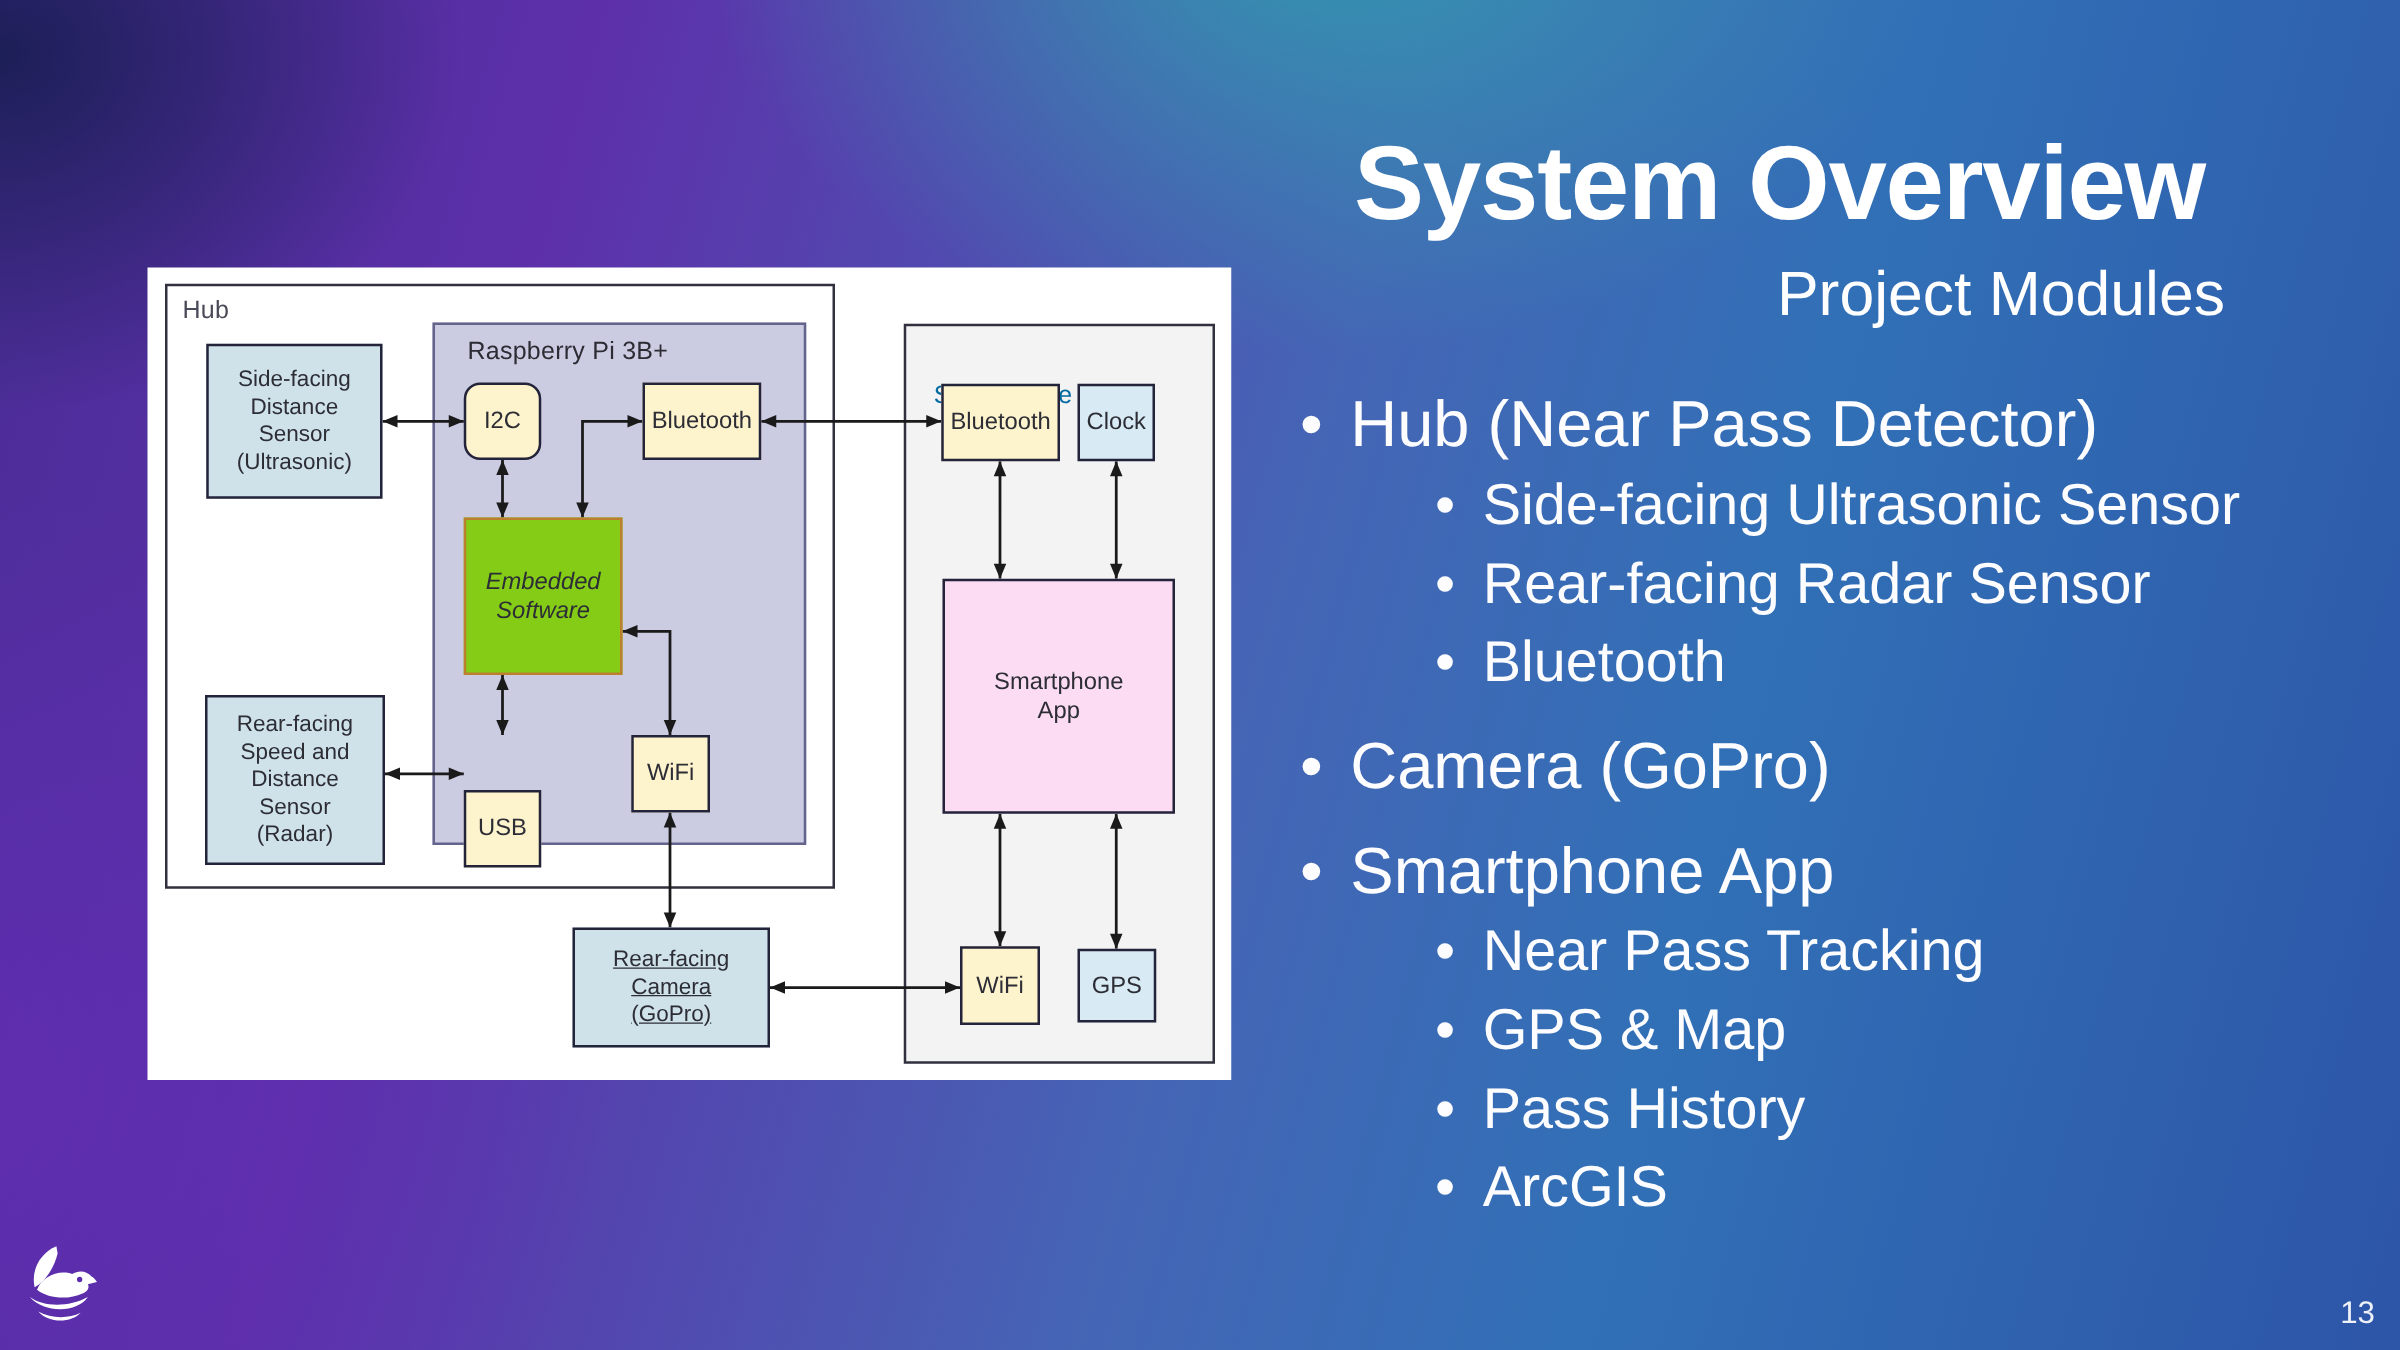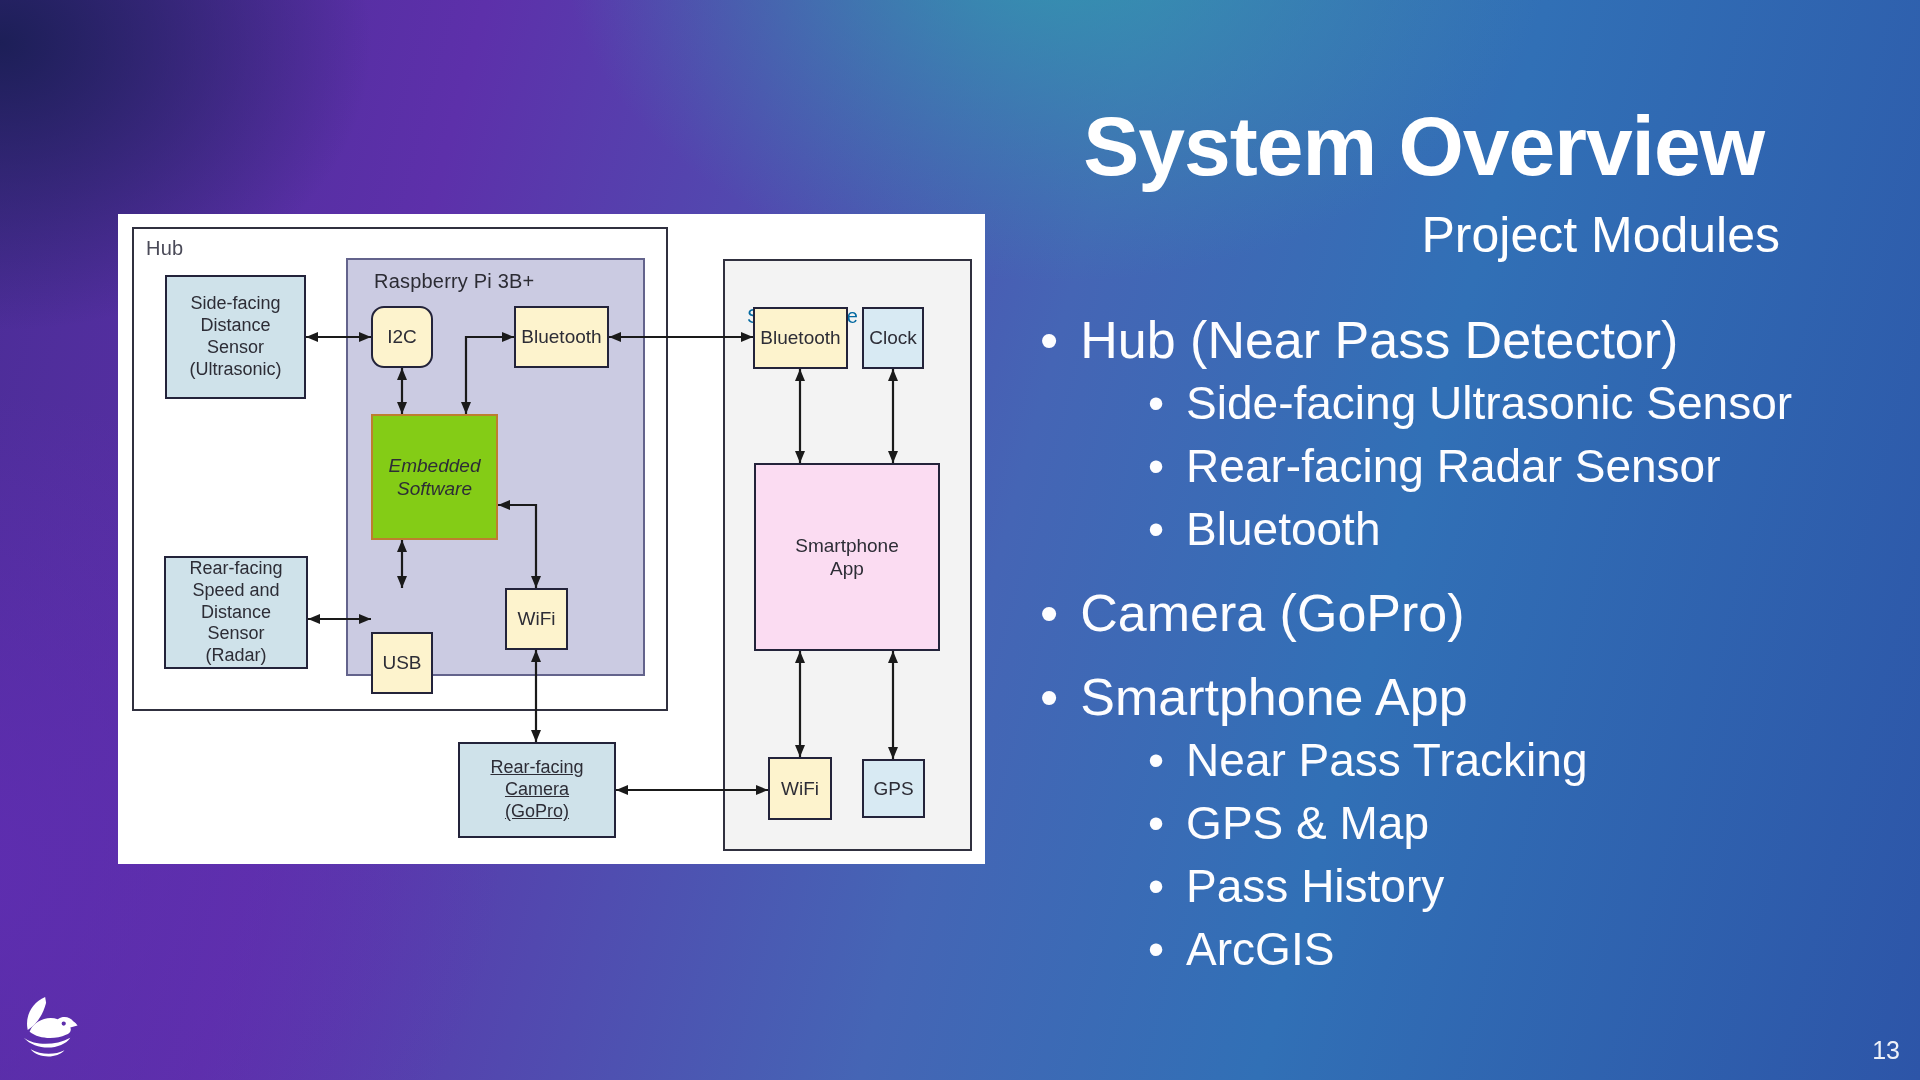--- a/index.html
+++ b/index.html
@@ -118,21 +118,21 @@
         </div>
         <div class="node orange" style="left: 253px; top: 200px; width: 127px; height: 126px; font-size: 19px;">
           <span style="max-width: 100px;">Embedded Software</span>
         </div>
         <div class="node yellow" style="left: 253px; top: 374px; width: 62px; height: 62px; font-size: 19px; margin-top: 44px;">
           <span>USB</span>
         </div>
         <div class="node yellow" style="left: 387px; top: 374px; width: 63px; height: 62px; font-size: 19px;">
           <span>WiFi</span>
         </div>
-        <div class="node blue" style="left: 46px; top: 342px; width: 144px; height: 113px; font-size: 18px;">
+        <div class="node blue" style="left: 46px; top: 342px; width: 144px; height: 136px; font-size: 18px;">
           <span style="max-width: 122px;">Rear-facing Speed and Distance Sensor (Radar)</span>
         </div>
         <div class="node yellow" style="left: 635px; top: 93px; width: 95px; height: 62px; font-size: 19px;">
           <span>Bluetooth</span>
         </div>
         <div class="node lightblue" style="left: 744px; top: 93px; width: 62px; height: 62px; font-size: 19px;">
           <span>Clock</span>
         </div>
         <div class="node pink" style="left: 636px; top: 249px; width: 186px; height: 188px; font-size: 19px;">
           <span style="max-width: 112px;">Smartphone App</span>

